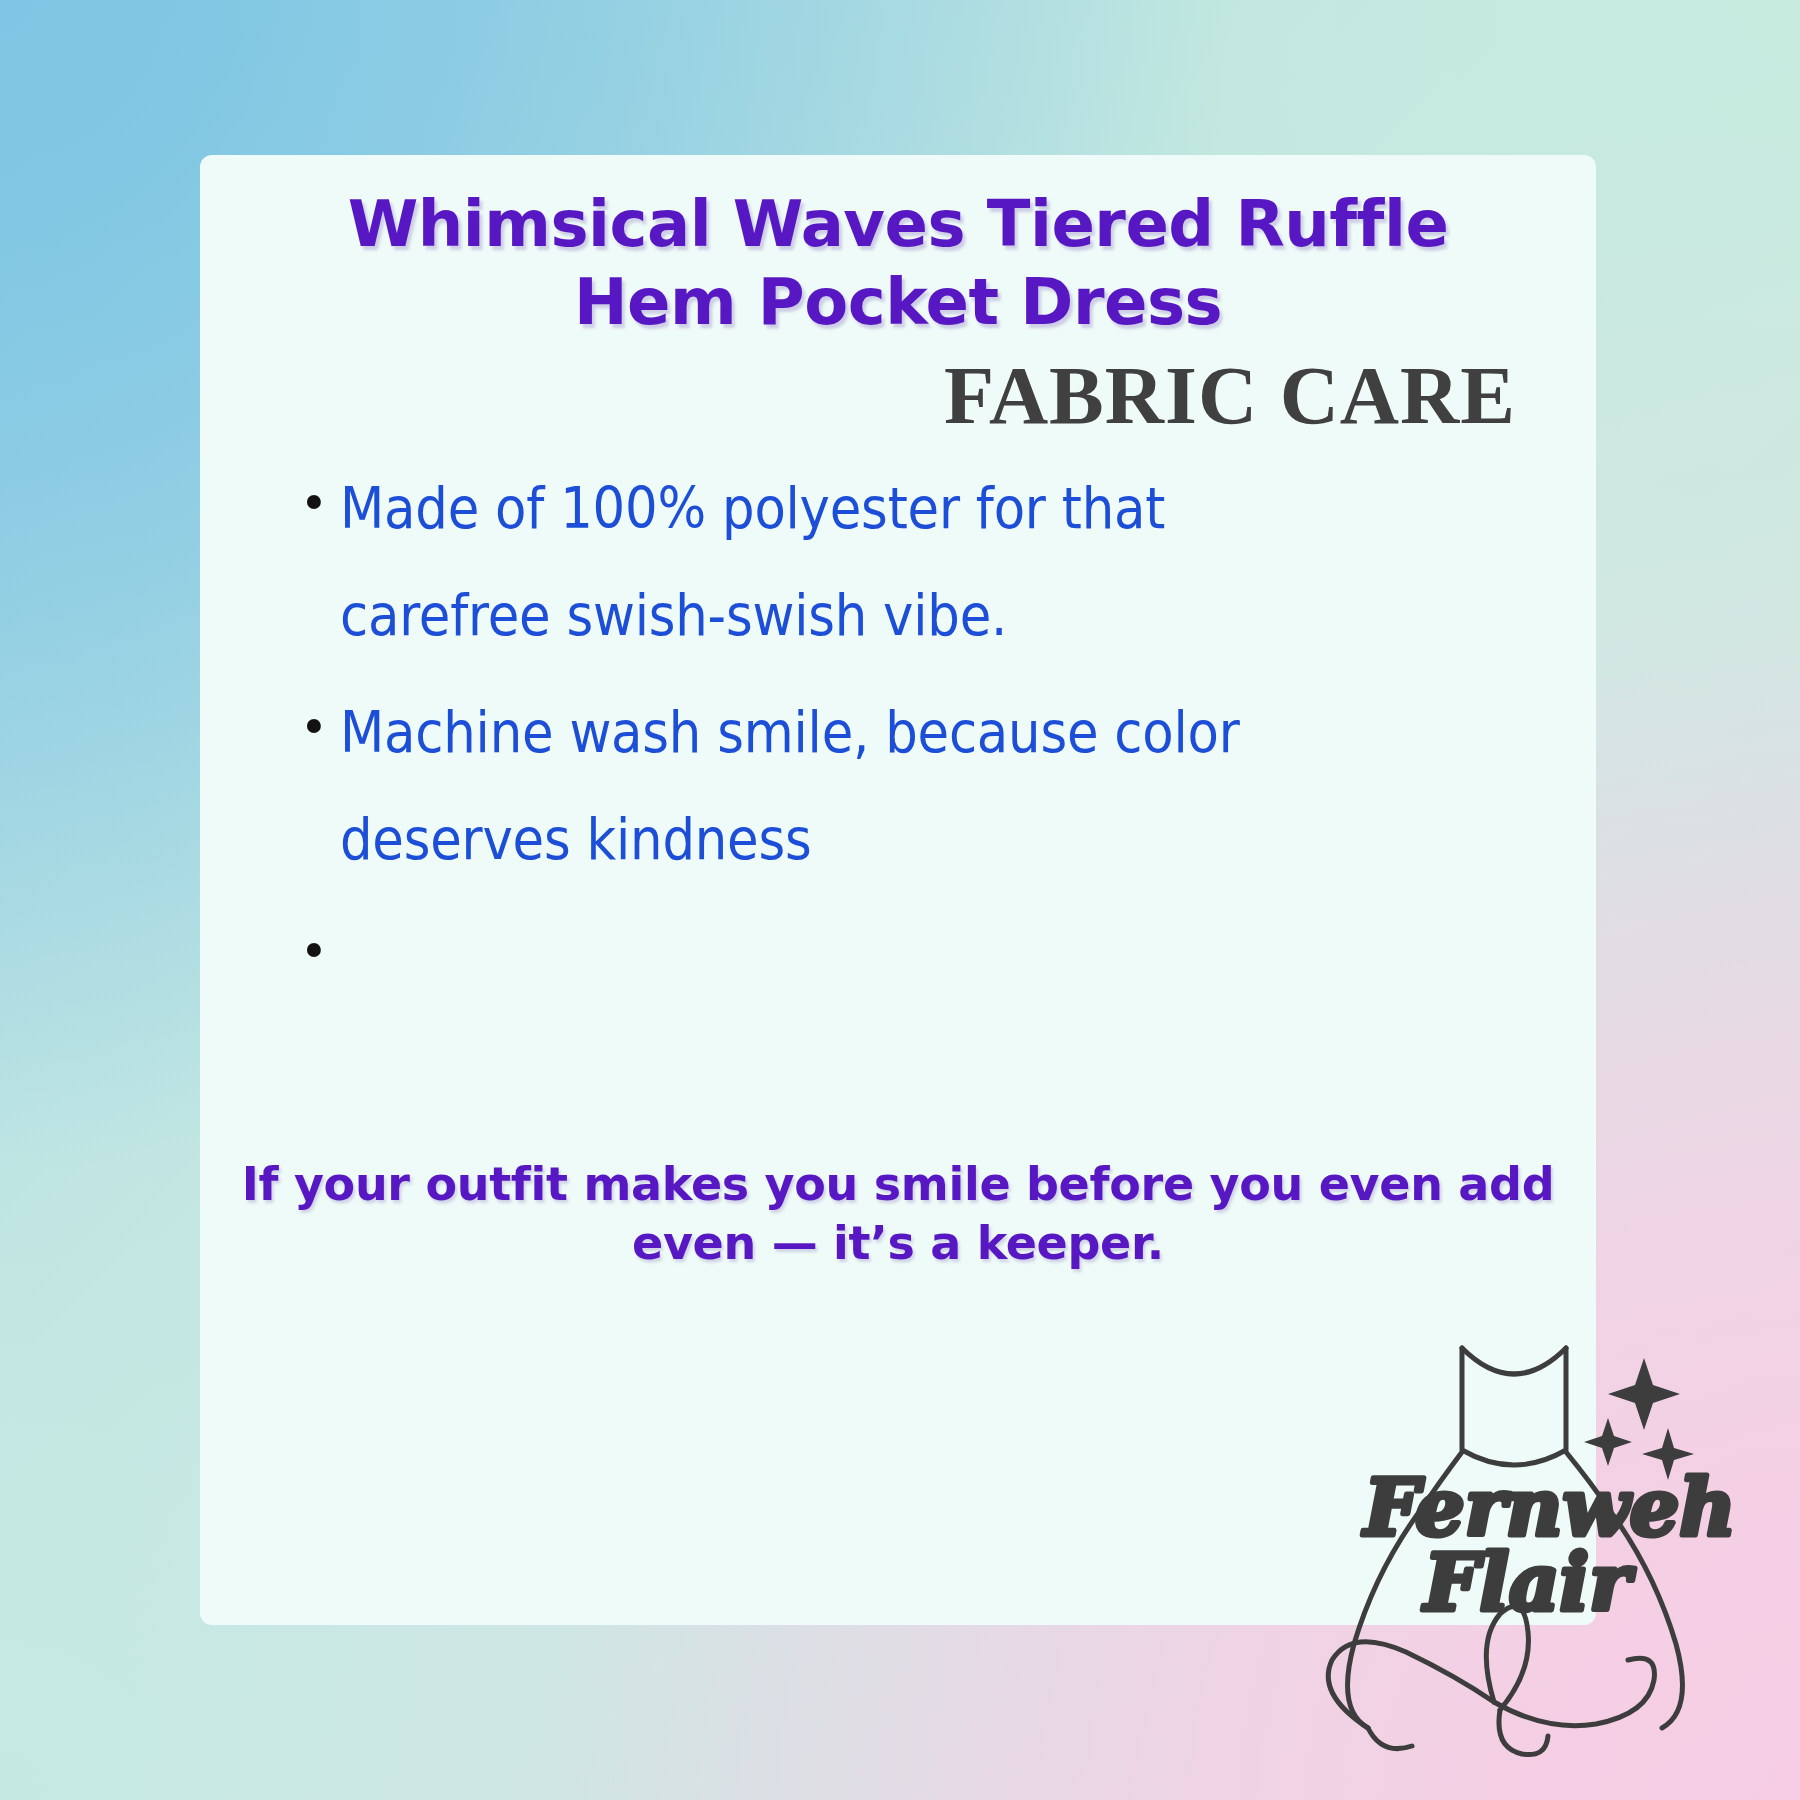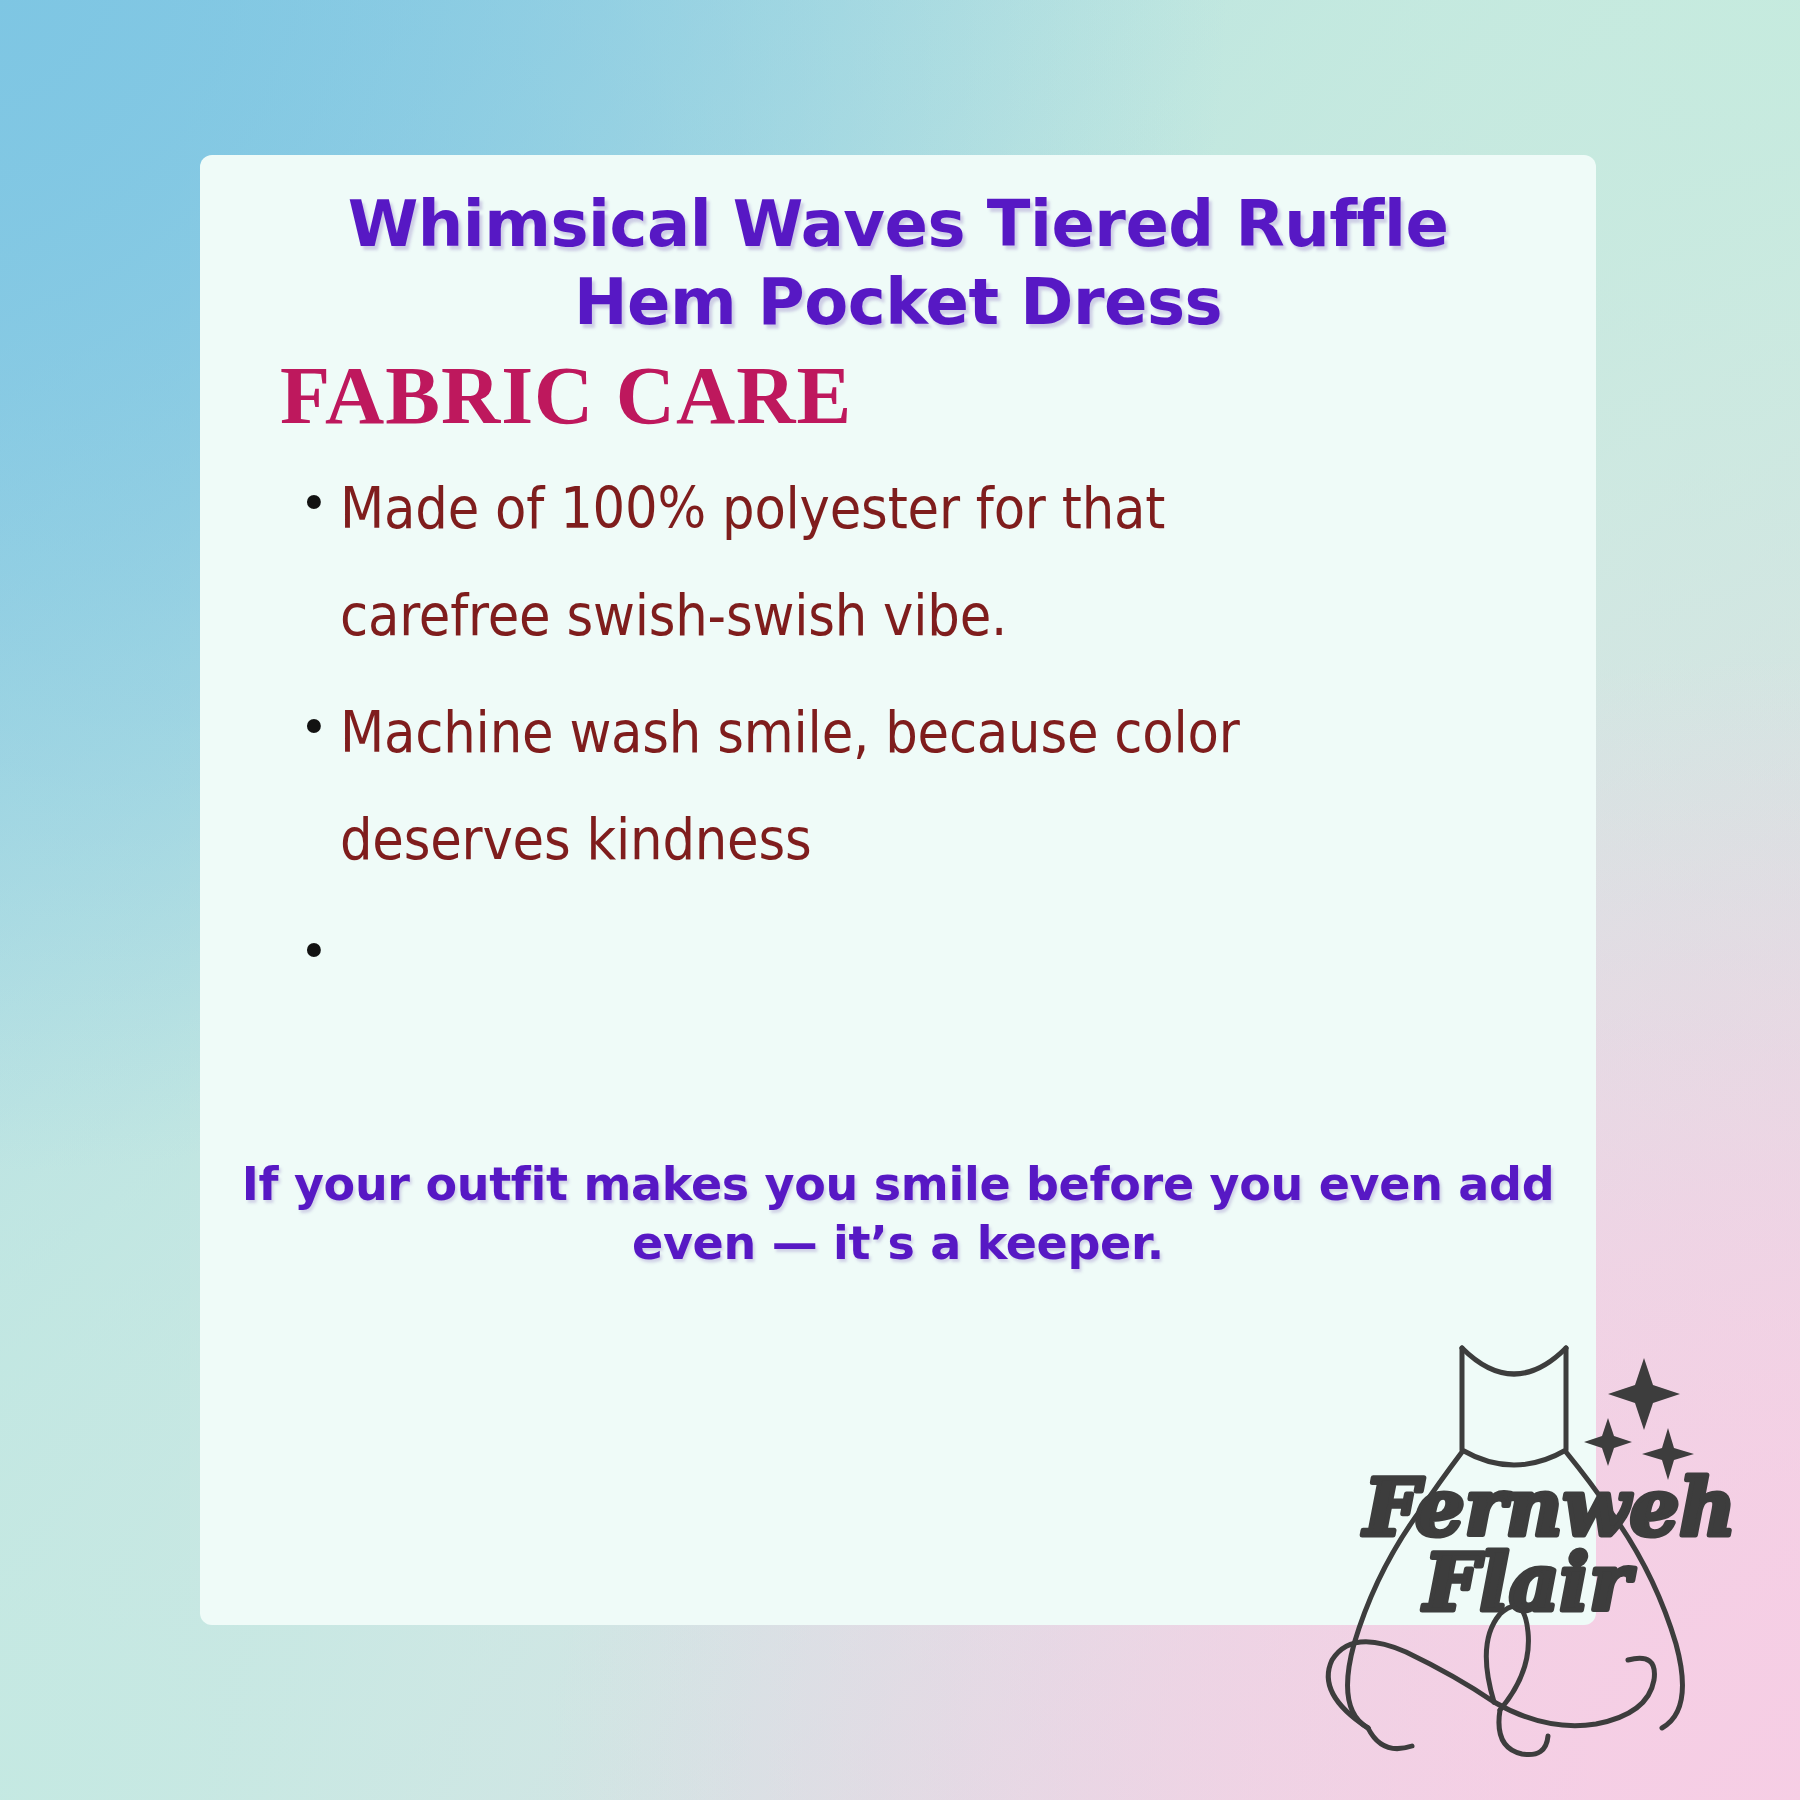--- a/index.html
+++ b/index.html
@@ -52,27 +52,27 @@
     color: #5718c4;
     text-shadow: 3px 4px 3px rgba(120, 90, 180, 0.28);
     white-space: pre-line;
   }
 
   .section-heading {
     position: absolute;
     left: 80px;
     top: 200px;
     width: 1236px;
-    text-align: left;
+    text-align: right;
     font-family: "Liberation Serif", "DejaVu Serif", serif;
     font-weight: 700;
     font-size: 82px;
     line-height: 1;
     letter-spacing: 1px;
-    color: #be185d;
+    color: #404040;
   }
 
   .bullets {
     position: absolute;
     left: 88px;
     top: 300px;
     width: 1230px;
     margin: 0;
     padding: 0;
     list-style: none;
@@ -93,21 +93,21 @@
     text-align: center;
     font-family: "DejaVu Sans", sans-serif;
   }
 
   .bullet-text {
     flex: 1 1 auto;
     font-family: "DejaVu Sans Condensed", "Liberation Sans Narrow", "DejaVu Sans", sans-serif;
     font-weight: 400;
     font-size: 57px;
     line-height: 107px;
-    color: #7f1d1d;
+    color: #1d4ed8;
     letter-spacing: -0.2px;
     max-width: 1020px;
   }
 
   .closing-note {
     position: absolute;
     left: 34px;
     top: 1000px;
     width: 1328px;
     text-align: center;

